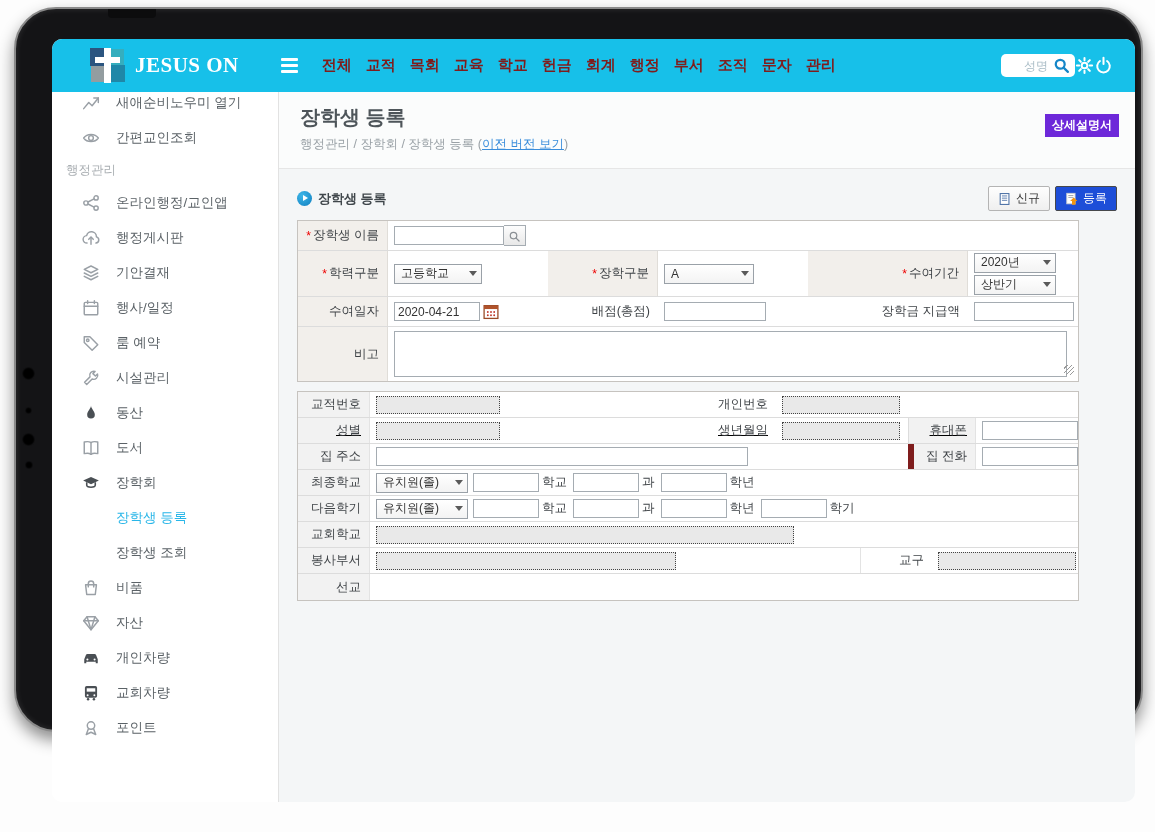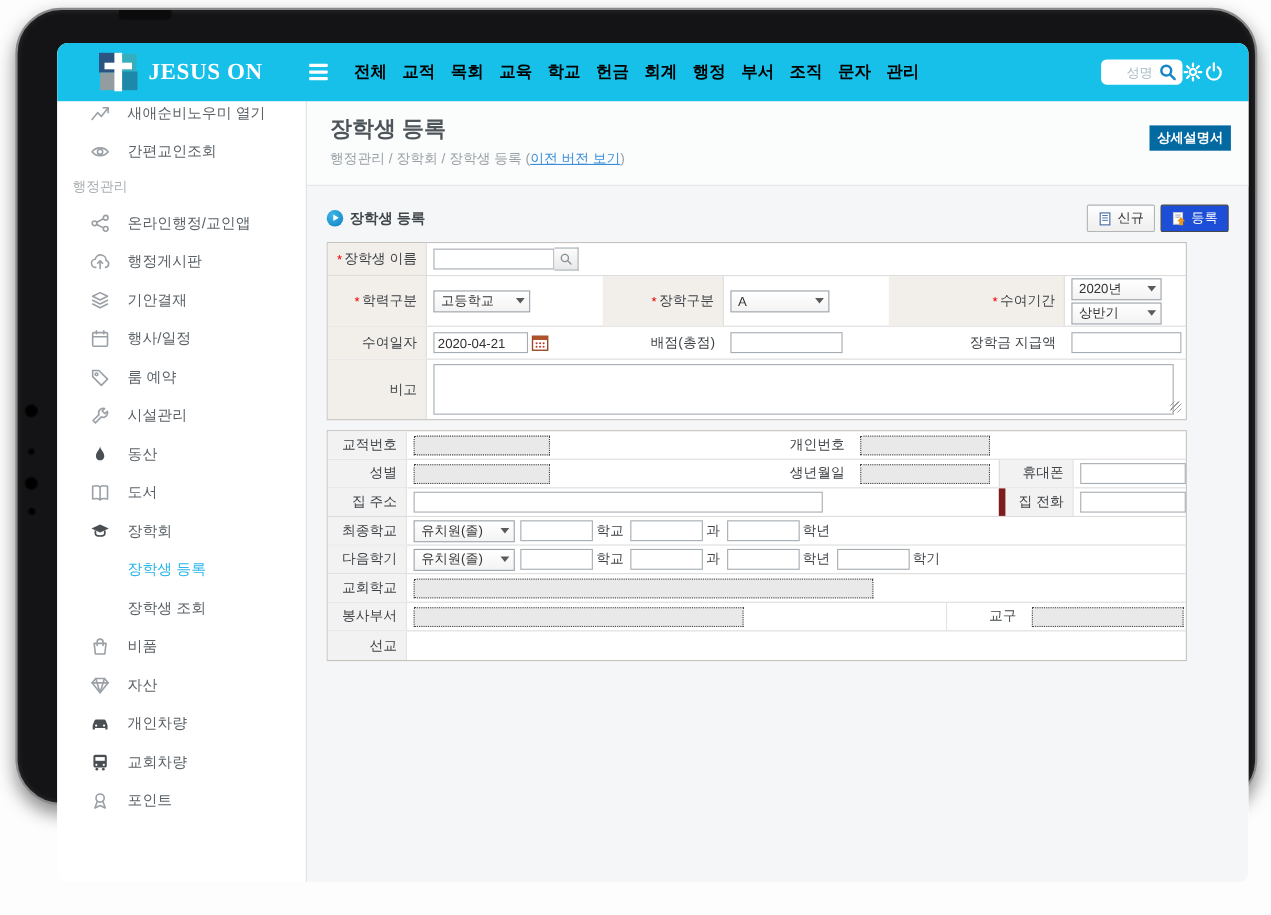--- a/index.html
+++ b/index.html
@@ -31,21 +31,21 @@
   .lm.tr { left:18px; top:1px; width:16px; height:16px; background:#35aebe; }
   .lm.bl { left:1px; top:18px; width:16px; height:16px; background:#939da0; }
   .lm.br { left:18px; top:17px; width:17px; height:17px; background:#1f87a8; }
   .lm.cv { left:14px; top:0; width:7px; height:35px; background:#fff; }
   .lm.ch { left:5px; top:9px; width:25px; height:6px; background:#fff; }
   .logo-text { color:#fff; font-family:"Liberation Serif","DejaVu Serif",serif;
     font-size:21px; font-weight:bold; letter-spacing:.5px; }
   .burger { margin-left:42px; display:flex; flex-direction:column; gap:3px; cursor:pointer; }
   .burger span { display:block; width:17px; height:3px; background:#fff; border-radius:1px; }
   .topnav { display:flex; gap:14px; margin-left:24px; }
-  .topnav .tn { color:#000000; font-size:15px; font-weight:bold; cursor:pointer; white-space:nowrap; }
+  .topnav .tn { color:#7f1d1d; font-size:15px; font-weight:bold; cursor:pointer; white-space:nowrap; }
   .bar-right { margin-left:auto; display:flex; align-items:center; gap:0; margin-right:22px; }
   .searchbox { position:relative; width:74px; height:23px; }
   .searchbox input { width:100%; height:100%; border:none; border-radius:5px; background:#fff;
     font-size:12px; color:#444; text-align:right; padding-right:27px; outline:none; }
   .searchbox input::placeholder { color:#a9bcc6; }
   .searchbox .mag { position:absolute; right:5px; top:3px; width:17px; height:17px; }
   .hicon { width:19px; height:19px; cursor:pointer; }
 
   
   .sidebar { position:absolute; left:0; top:53px; bottom:0; width:227px; background:#fff;
@@ -58,21 +58,21 @@
   .s-item.active .s-lab { color:#29b6e8; }
   .s-section { height:30px; display:flex; align-items:center; padding-left:14px;
     font-size:12.5px; color:#a9aeb2; }
 
   
   .main { position:absolute; left:227px; top:53px; right:0; bottom:0; background:#f4f6f7; }
   .page-head { position:relative; height:77px; background:#fbfcfc; border-bottom:1px solid #e6e6e6; }
   .page-title { position:absolute; left:21px; top:12px; font-size:20px; font-weight:bold; color:#4e555a; }
   .crumbs { position:absolute; left:21px; top:44px; font-size:12.5px; color:#9aa1a6; }
   .crumb-link { color:#3a8ddb; text-decoration:underline; cursor:pointer; }
-  .detail-btn { position:absolute; right:16px; top:22px; background:#0369a1; color:#fff;
+  .detail-btn { position:absolute; right:16px; top:22px; background:#6d28d9; color:#fff;
     font-size:12px; font-weight:bold; padding:3px 7px; border:none; cursor:pointer; }
 
   .content { position:absolute; left:0; top:78px; right:0; bottom:0; padding:16px 18px; overflow:hidden; }
   .sec-row { display:flex; align-items:center; }
   .bullet { position:relative; width:15px; height:15px; border-radius:50%;
     background:radial-gradient(circle at 35% 30%, #3db6e8, #0f7fc0); margin-right:6px; flex:0 0 15px; }
   .bullet:after { content:""; position:absolute; left:6px; top:4px; border-left:5px solid #fff;
     border-top:3.5px solid transparent; border-bottom:3.5px solid transparent; }
   .sec-title { font-size:13px; font-weight:bold; color:#3f464b; }
   .btns { margin-left:auto; display:flex; gap:5px; }
@@ -449,21 +449,21 @@
               <div class="vc" style="width:330px;">
                 <div class="ro" style="width:124px;"></div>
               </div>
               <div class="lc" style="width:76px;">
                 <span>개인번호</span>
               </div>
               <div class="vc" style="flex:1;">
                 <div class="ro" style="width:118px;"></div>
               </div>
             </div>
-            <div class="trow" style="height:26px;">
+            <div class="trow" style="height:26px;text-decoration:underline;">
               <div class="lc cool" style="width:72px;">
                 <span>성별</span>
               </div>
               <div class="vc" style="width:330px;">
                 <div class="ro" style="width:124px;"></div>
               </div>
               <div class="lc" style="width:76px;">
                 <span>생년월일</span>
               </div>
               <div class="vc" style="width:132px;">

